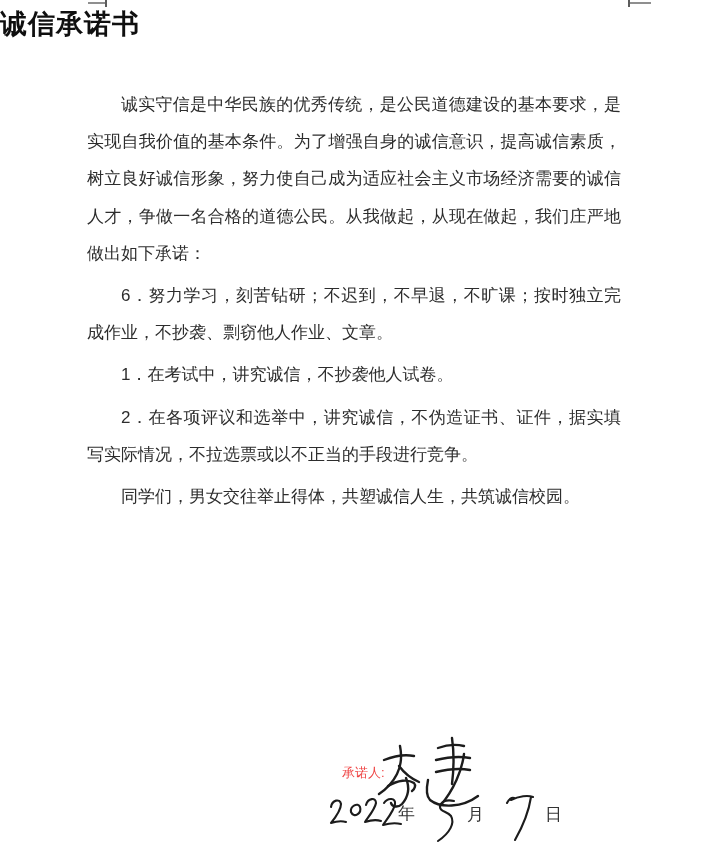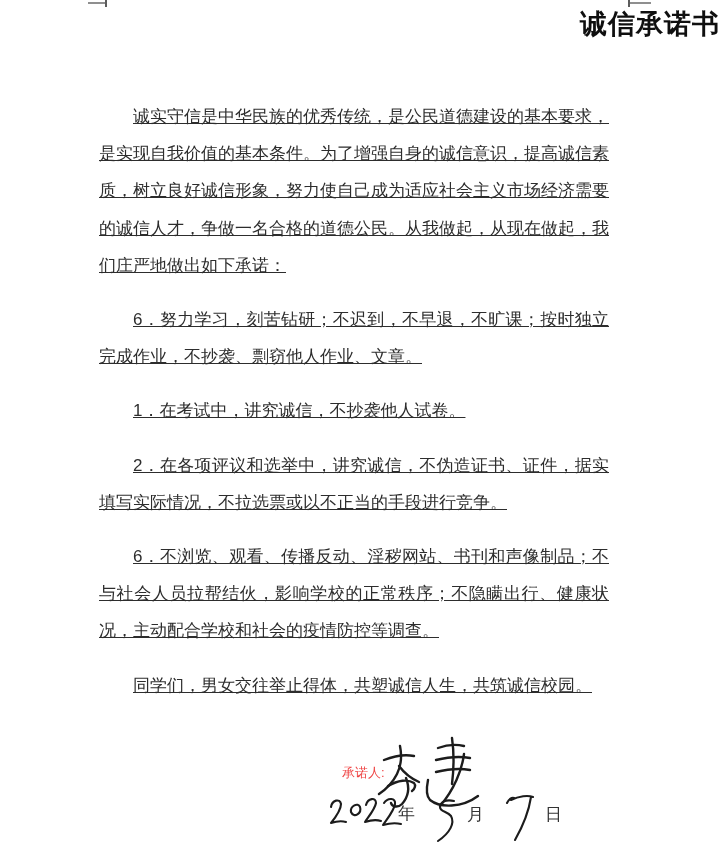--- a/index.html
+++ b/index.html
@@ -7,27 +7,27 @@
   .page{position:relative;width:720px;height:856px;background:#ffffff;overflow:hidden;}
 
   
   .mark-h{position:absolute;height:2px;background:#8f8f8f;top:2px;}
   .mark-h.left{left:88px;width:19px;}
   .mark-h.right{left:628px;width:23px;}
   .mark-v{position:absolute;width:2px;height:7px;background:#5c5c5c;top:0;}
   .mark-v.left{left:105px;}
   .mark-v.right{left:628px;}
 
-  .doc-title{position:absolute;top:6px;left:0;width:720px;text-align:right;
+  .doc-title{position:absolute;top:6px;left:0;width:720px;text-align:left;
     font-size:27px;font-weight:700;color:#0f0f0f;letter-spacing:1px;}
 
   .doc-body{position:absolute;left:82px;top:81px;width:544px;
     font-size:17px;line-height:37.2px;color:#2d2d2d;
     text-align:justify;text-justify:inter-ideograph;}
-  .doc-body p{margin:17px;text-indent:2em;text-decoration:underline;}
+  .doc-body p{margin:5px;text-indent:2em;}
 
   .sig-label{position:absolute;left:342px;top:764px;font-size:13px;color:#ef4444;}
   .unit{position:absolute;font-size:17px;color:#333333;}
   .unit.year{left:398px;top:802px;}
   .unit.month{left:467px;top:803px;}
   .unit.day{left:545px;top:803px;}
 
   svg.ink{position:absolute;overflow:visible;}
   svg.ink path{fill:none;stroke:#1c1c1c;stroke-width:2.4;stroke-linecap:round;stroke-linejoin:round;}
   svg.ink.thin path{stroke-width:2.1;}
@@ -42,21 +42,20 @@
   <div class="mark-h right"></div>
   <div class="mark-v right"></div>
 
   <div class="doc-title">诚信承诺书</div>
 
   <div class="doc-body">
     <p>诚实守信是中华民族的优秀传统，是公民道德建设的基本要求，是实现自我价值的基本条件。为了增强自身的诚信意识，提高诚信素质，树立良好诚信形象，努力使自己成为适应社会主义市场经济需要的诚信人才，争做一名合格的道德公民。从我做起，从现在做起，我们庄严地做出如下承诺：</p>
     <p>6．努力学习，刻苦钻研；不迟到，不早退，不旷课；按时独立完成作业，不抄袭、剽窃他人作业、文章。</p>
     <p>1．在考试中，讲究诚信，不抄袭他人试卷。</p>
     <p>2．在各项评议和选举中，讲究诚信，不伪造证书、证件，据实填写实际情况，不拉选票或以不正当的手段进行竞争。</p>
-    <p>6．不浏览、观看、传播反动、淫秽网站、书刊和声像制品；不与社会人员拉帮结伙，影响学校的正常秩序；不隐瞒出行、健康状况，主动配合学校和社会的疫情防控等调查。</p>
     <p>同学们，男女交往举止得体，共塑诚信人生，共筑诚信校园。</p>
   </div>
 
   <span class="sig-label">承诺人:</span>
 
   <svg class="ink" style="left:376px;top:734px;" width="108" height="76" viewBox="0 0 108 76" aria-label="李建">
     <path d="M8,26 C18,22 28,20 38,22"></path>
     <path d="M24,12 C26,22 25,32 21,40 C16,50 9,56 3,60"></path>
     <path d="M23,32 C29,40 36,45 43,48"></path>
     <path d="M12,52 C22,46 32,45 38,49 C40,51 39,55 36,57"></path>

